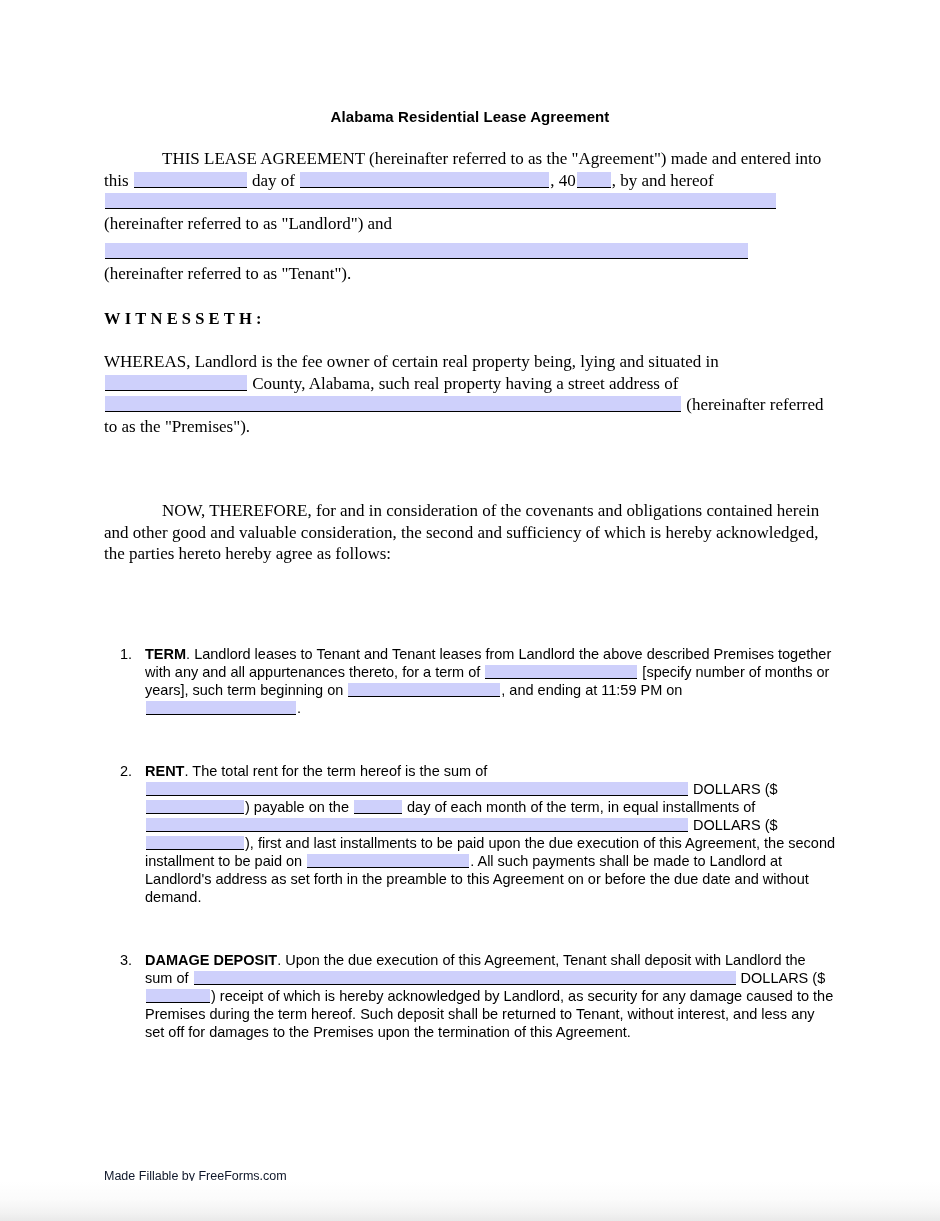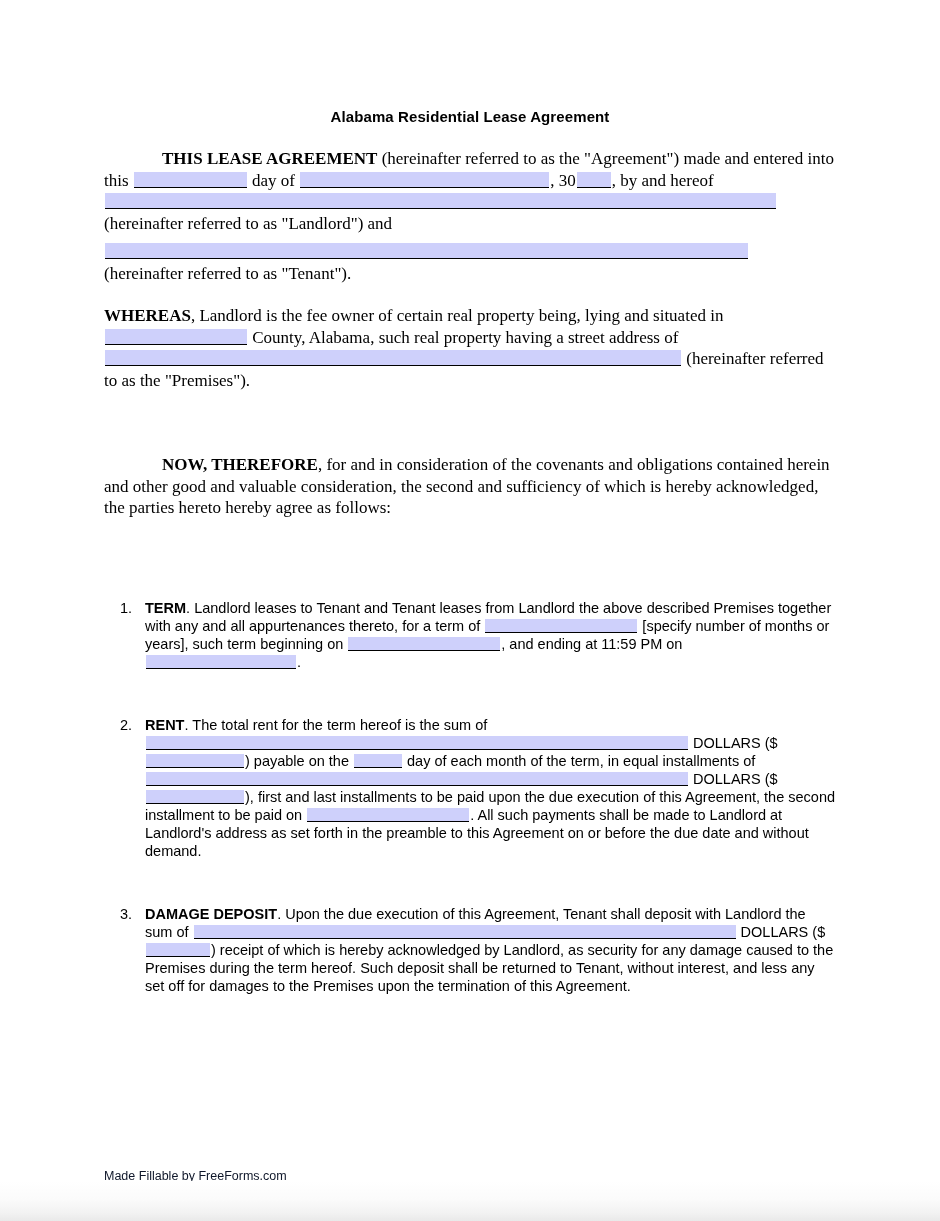--- a/index.html
+++ b/index.html
@@ -71,21 +71,21 @@
     font-family: "Liberation Serif", "DejaVu Serif", serif;
     font-size: 17px;
     line-height: 21.5px;
     margin: 0;
     text-align: left;
   }
   .serif-block.indent { text-indent: 58px; }
   .gap-lg { height: 21px; }
   .gap-md { height: 14px; }
   .gap-sm { height: 7px; }
-  b, strong { font-weight: bold; }
+  b, strong { font-weight: normal; }
 
   
   ol.clauses {
     list-style: none;
     margin: 0;
     padding: 0;
     font-family: "Liberation Sans", "DejaVu Sans", sans-serif;
     font-size: 14.5px;
     line-height: 18px;
   }
@@ -157,30 +157,31 @@
 <body>
 
 <div id="page-sheet">
 
   <div id="content">
 
     <h1 class="doc-title">Alabama Residential Lease Agreement</h1>
 
     <div class="gap-lg"></div>
 
-    <p class="serif-block indent"><b>THIS LEASE AGREEMENT</b><span> (hereinafter referred to as the "Agreement") made and entered into this </span><span class="fld w-day"></span><span> day of </span><span class="fld w-month"></span><span>, 30</span><span class="fld w-year"></span><span>, by and hereof </span><span class="fld w-party"></span></p>
+    <p class="serif-block indent"><b>THIS LEASE AGREEMENT</b><span> (hereinafter referred to as the "Agreement") made and entered into this </span><span class="fld w-day"></span><span> day of </span><span class="fld w-month"></span><span>, 40</span><span class="fld w-year"></span><span>, by and hereof </span><span class="fld w-party"></span></p>
 
     <p class="serif-block">(hereinafter referred to as "Landlord") and</p>
 
     <div class="gap-sm"></div>
 
     <p class="serif-block"><span class="fld w-tenant"></span></p>
 
     <p class="serif-block">(hereinafter referred to as "Tenant").</p>
 
+    <h2 class="witnesseth">WITNESSETH:</h2>
 
     <div class="gap-lg"></div>
 
     <p class="serif-block"><b>WHEREAS</b><span>, Landlord is the fee owner of certain real property being, lying and situated in </span><span class="fld w-county"></span><span> County, Alabama, such real property having a street address of </span><span class="fld w-address"></span><span> (hereinafter referred to as the "Premises").</span></p>
 
     <div class="gap-lg"></div>
 
 
     <div class="gap-lg"></div>
 

